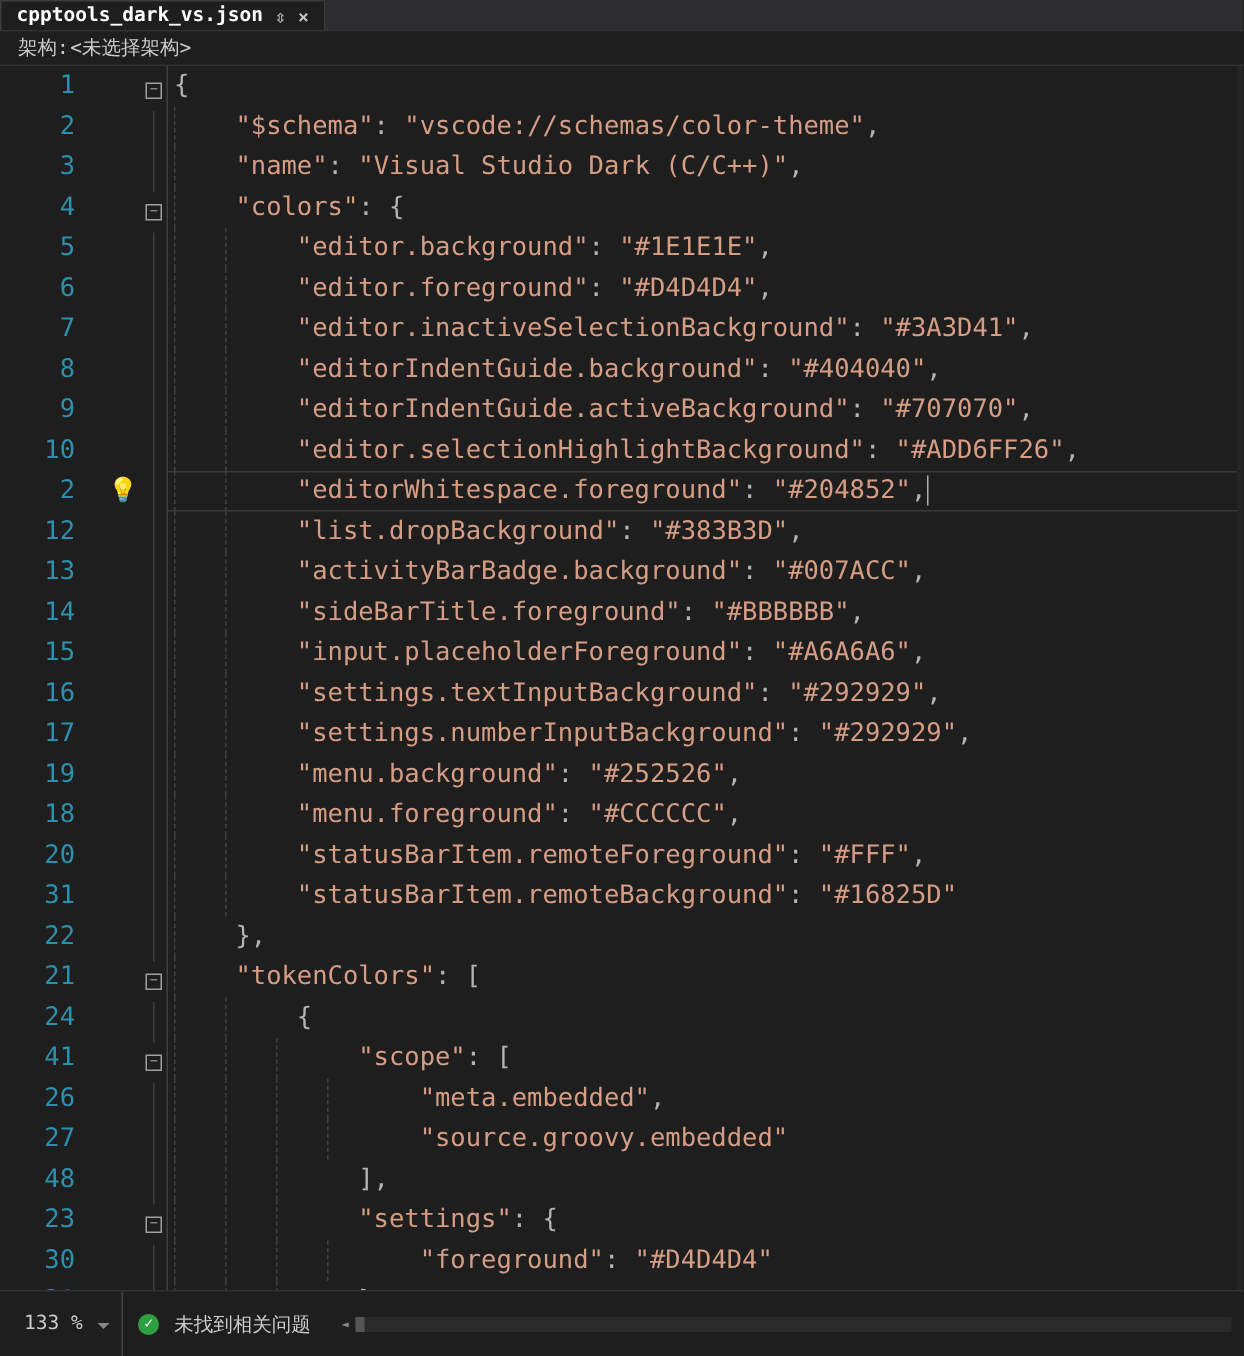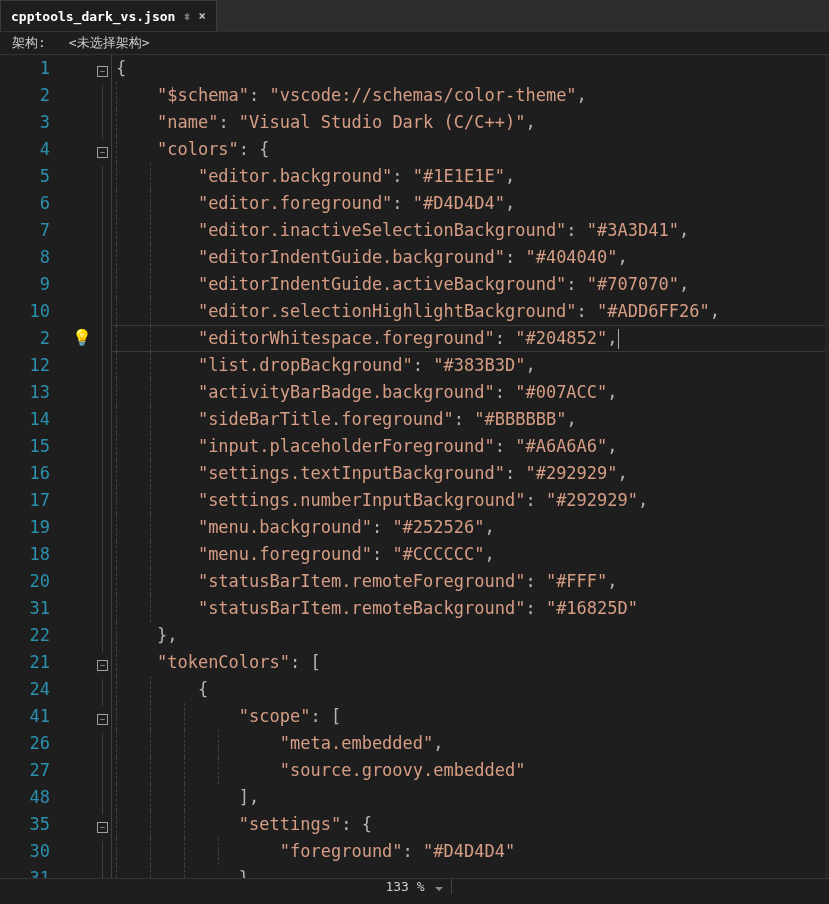--- a/index.html
+++ b/index.html
@@ -10,21 +10,21 @@
       color: #d4d4d4;
       width: 829px;
       height: 904px;
       overflow: hidden;
       display: flex;
       flex-direction: column;
     }
     .tab-bar {
       background: #2d2d30;
       display: flex;
-      height: 32px;
+      height: 21px;
       border-bottom: 1px solid #333;
     }
     .tab {
       background: #1e1e1e;
       padding: 2px 10px;
       display: flex;
       align-items: center;
       gap: 8px;
       border: 1px solid #3c3c3c;
       border-bottom: none;
@@ -37,21 +37,21 @@
       color: #c5c5c5;
       font-size: 12px;
       cursor: pointer;
     }
     .breadcrumb {
       background: #1e1e1e;
       padding: 2px 12px;
       font-size: 13px;
       display: flex;
       align-items: center;
-      gap: 23px;
+      gap: 1px;
       color: #cccccc;
       border-bottom: 1px solid #333;
       text-align: right;
     }
     .editor-area {
       display: flex;
       flex: 1;
       overflow: hidden;
       font-size: 17px;
     }
@@ -138,30 +138,29 @@
       right: 0;
       top: 270px;
       height: 27px;
       border-top: 1px solid #3a3a3a;
       border-bottom: 1px solid #3a3a3a;
     }
     .s { color: #d69d85; }
     .p { color: #b4b4b4; }
     .b { color: #b4b4b4; }
     .status-bar {
-      height: 26px;
+      height: 44px;
       background: #1e1e1e;
       border-top: 1px solid #333;
       display: flex;
       align-items: center;
       padding: 0 8px;
       font-size: 13px;
       gap: 10px;
       color: #cccccc;
-      flex-direction: column;
     }
     .zoom {
       display: flex;
       align-items: center;
       gap: 6px;
       padding: 0 8px;
       border-right: 1px solid #444;
       height: 100%;
     }
     .caret-down::after {
@@ -256,21 +255,21 @@
         <div class="num">18</div>
         <div class="num">20</div>
         <div class="num">31</div>
         <div class="num">22</div>
         <div class="num">21</div>
         <div class="num">24</div>
         <div class="num">41</div>
         <div class="num">26</div>
         <div class="num">27</div>
         <div class="num">48</div>
-        <div class="num">35</div>
+        <div class="num">23</div>
         <div class="num">30</div>
         <div class="num">31</div>
       </div>
     <div class="glyph-margin">
       <span class="lightbulb">💡</span>
     </div>
     <div class="fold-margin" id="fold">
         <div class="fold-row">
           <div class="fold-box">−</div>
         </div>

